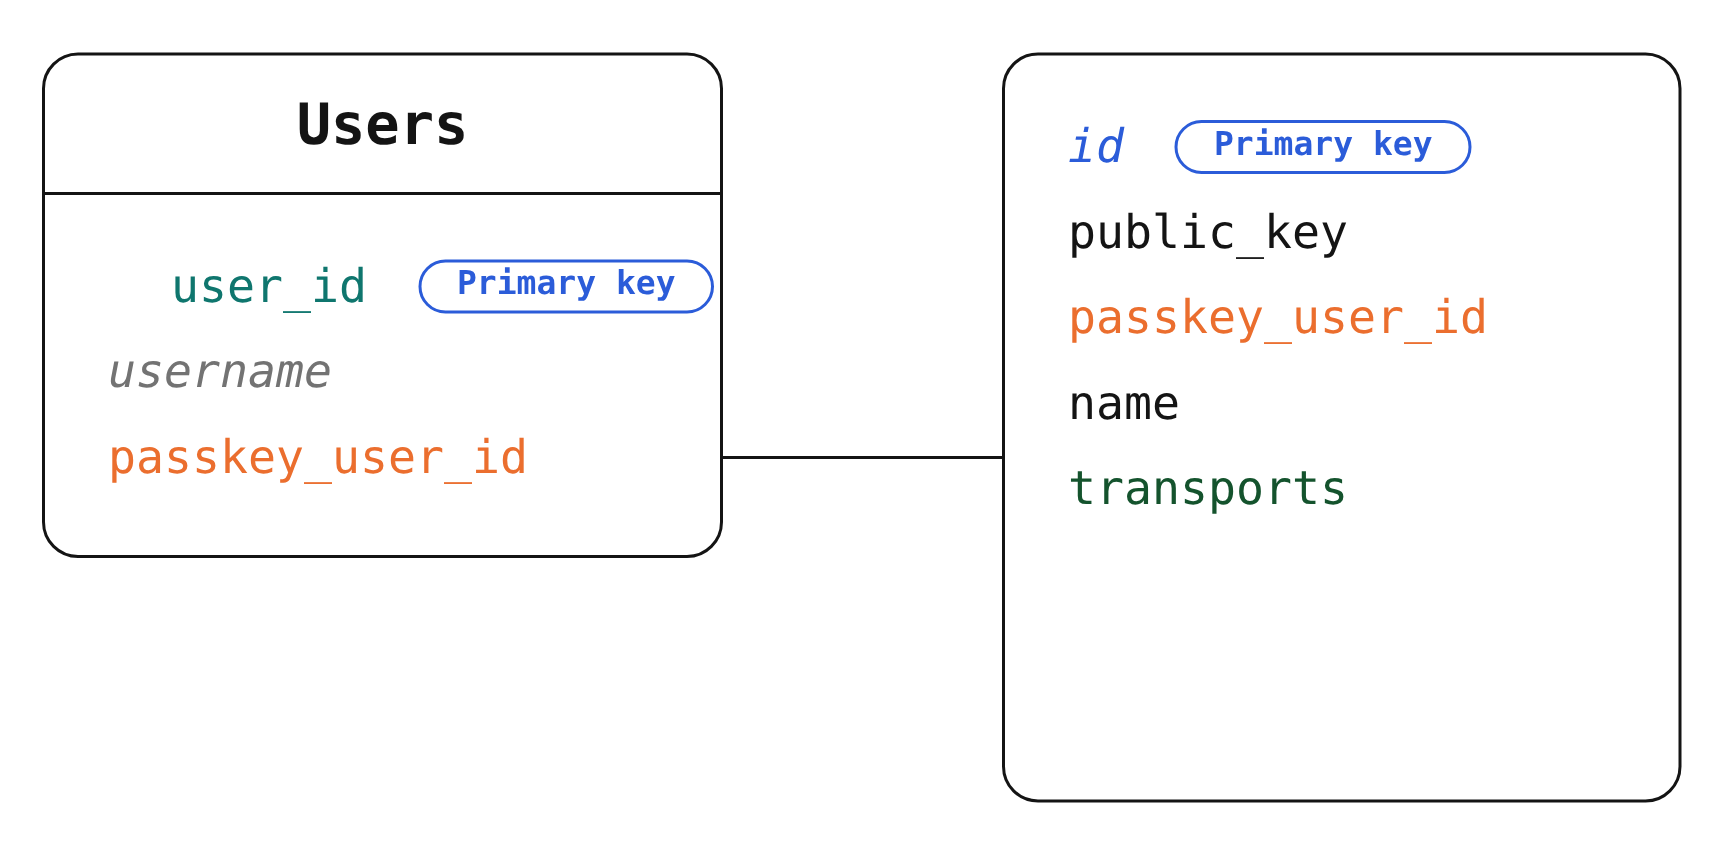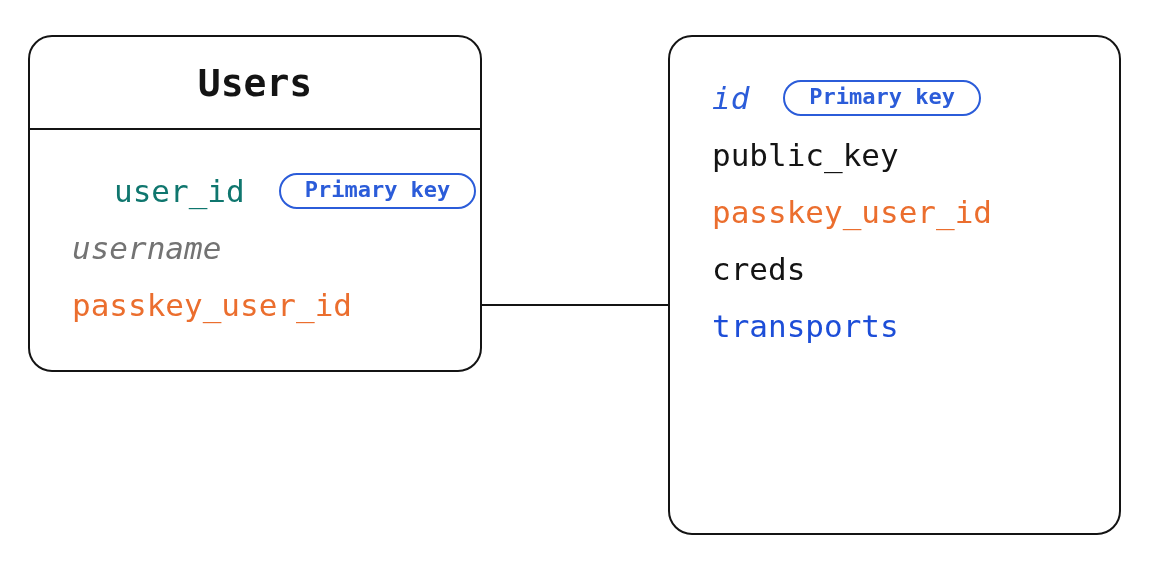--- a/index.html
+++ b/index.html
@@ -98,21 +98,21 @@
         <span style="color: rgb(43, 92, 217); font-style: italic;">id</span>
         <span class="pk-badge" style="color: rgb(43, 92, 217);">Primary key</span>
       </div>
       <div class="field-row">
         <span style="color: rgb(20, 20, 20);">public_key</span>
       </div>
       <div class="field-row">
         <span style="color: rgb(235, 110, 46);">passkey_user_id</span>
       </div>
       <div class="field-row">
-        <span style="color: rgb(20, 20, 20);">creds</span>
+        <span style="color: rgb(20, 20, 20);">name</span>
       </div>
       <div class="field-row">
-        <span style="color: #1d4ed8;">transports</span>
+        <span style="color: #14532d;">transports</span>
       </div>
     </div>
   </div>
 
 </div>
 
 </body></html>

